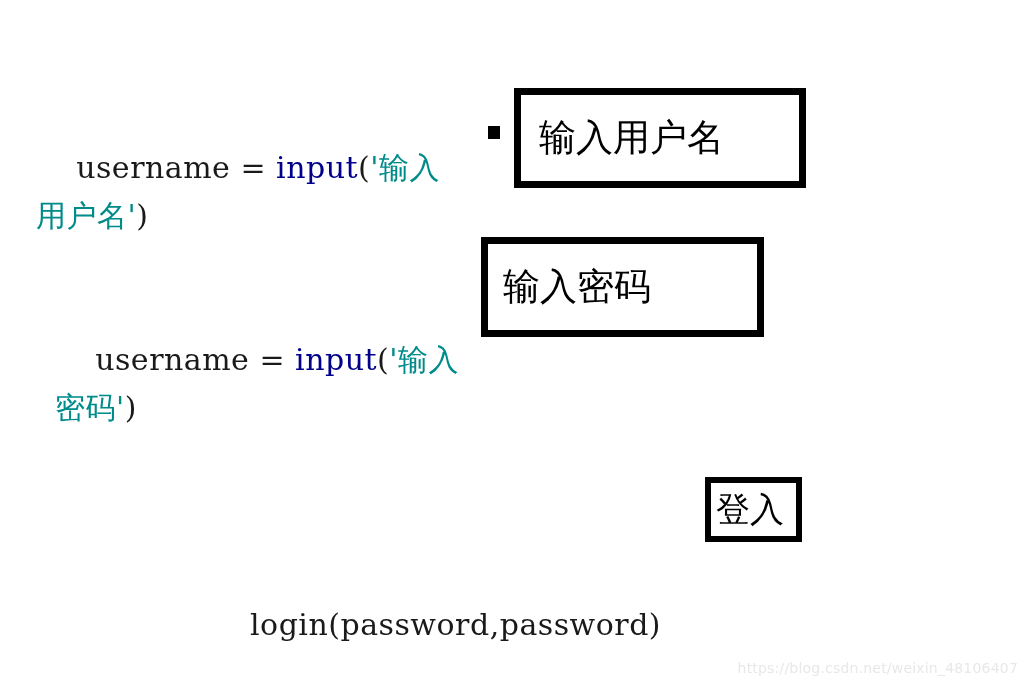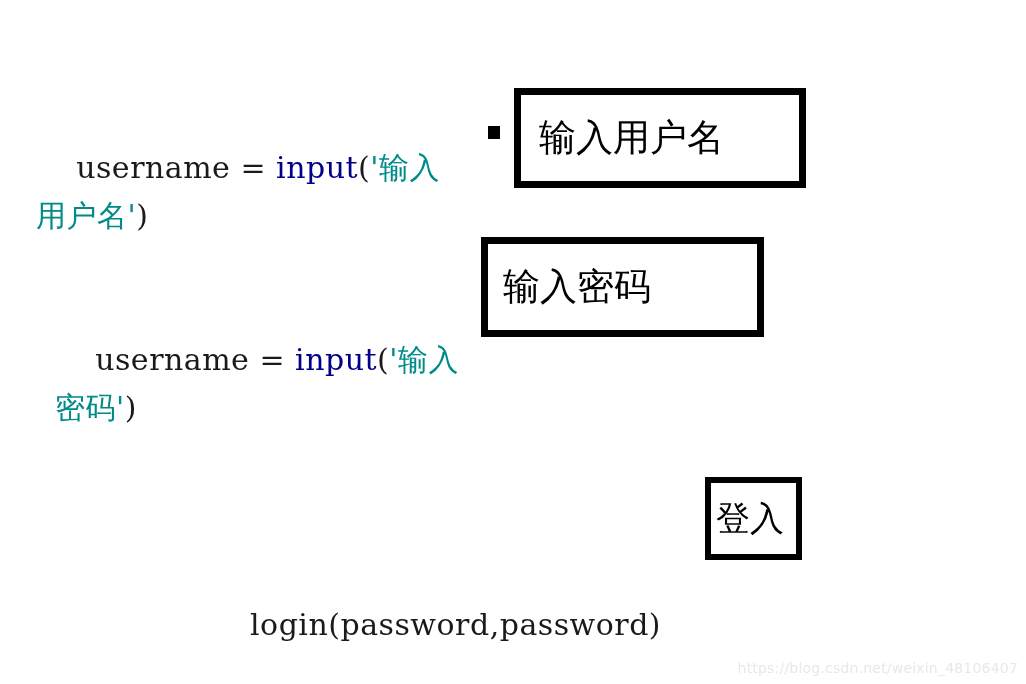--- a/index.html
+++ b/index.html
@@ -72,21 +72,21 @@
     top: 237px;
     width: 283px;
     height: 100px;
     padding-left: 15px;
     font-size: 37px;
   }
   #box-login {
     left: 705px;
     top: 477px;
     width: 97px;
-    height: 83px;
+    height: 65px;
     padding-left: 5px;
     font-size: 34px;
     border-width: 6px;
   }
 
   
   #box-username-nub {
     position: absolute;
     left: 488px;
     top: 126px;

